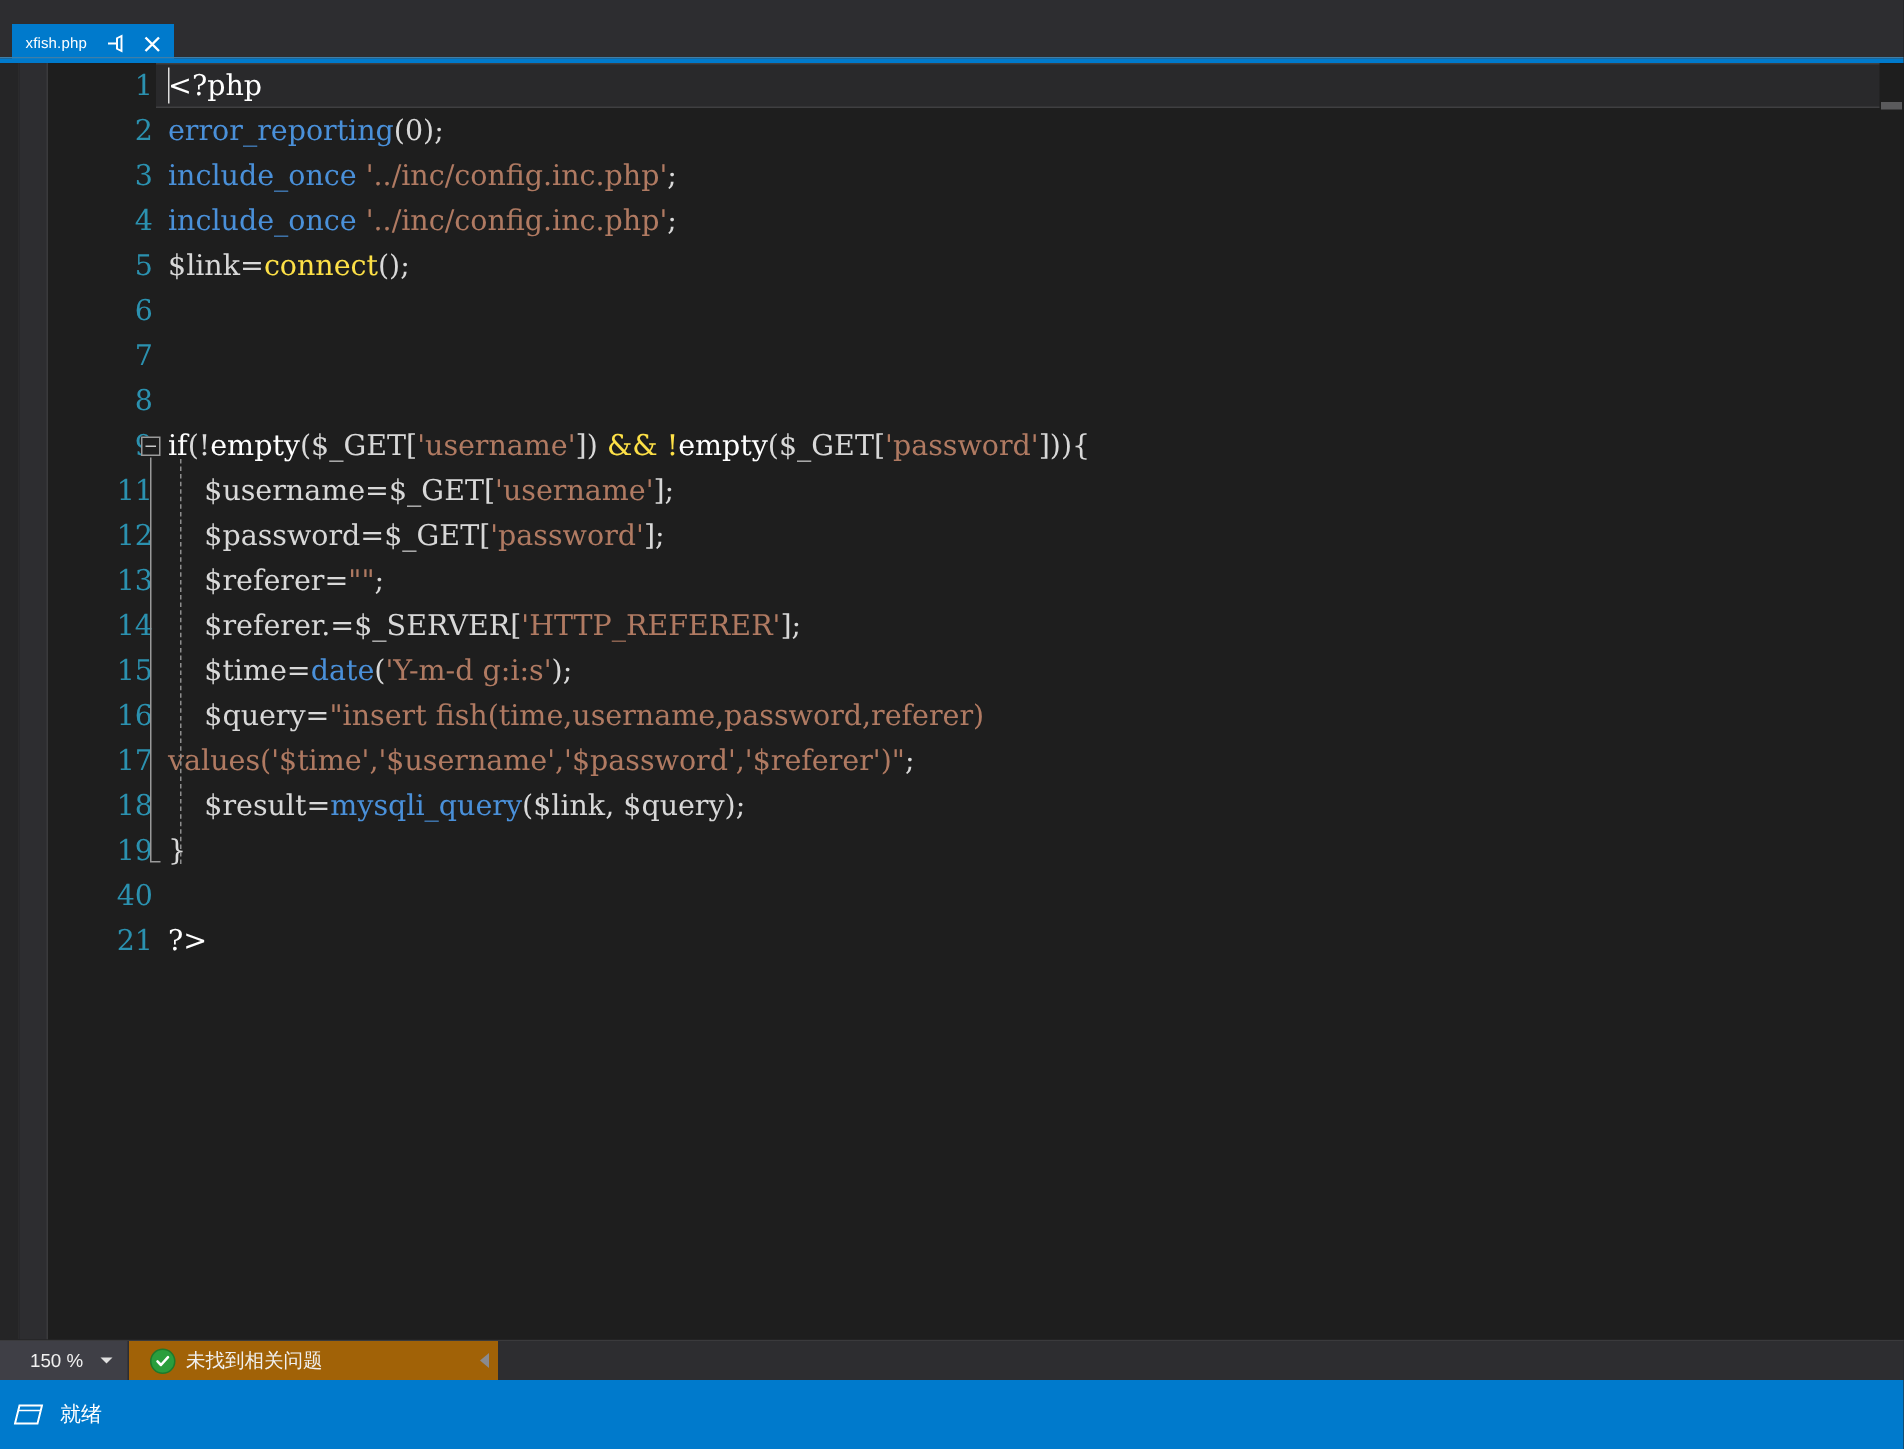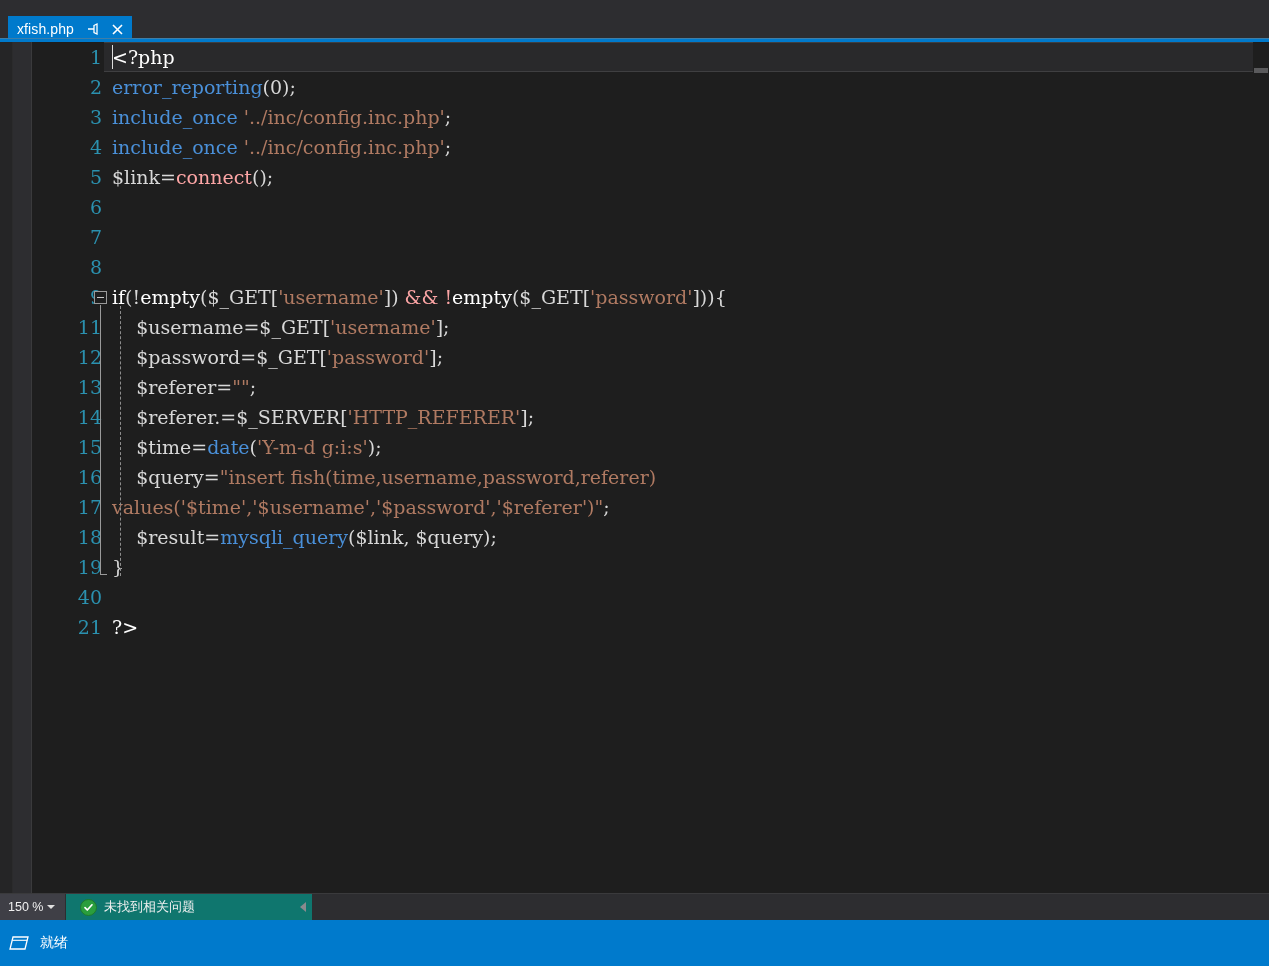--- a/index.html
+++ b/index.html
@@ -40,21 +40,21 @@
     background: #007acc;
     display: flex;
     align-items: center;
     padding: 0 6px 0 9px;
     box-sizing: border-box;
     cursor: default;
     user-select: none;
   }
   .tab-title {
     color: #ffffff;
-    font-size: 14px;
+    font-size: 10px;
     font-family: "Liberation Sans", sans-serif;
     white-space: nowrap;
     letter-spacing: .1px;
   }
   .tab-icon {
     margin-left: 10px;
     width: 16px;
     height: 16px;
     display: inline-flex;
     align-items: center;
@@ -136,21 +136,21 @@
     user-select: none;
   }
   .code {
     position: absolute;
     left: 80px;
     top: 0;
     white-space: pre;
   }
 
   
-  .t-plain  { color: #fca5a5; }
+  .t-plain  { color: #fde047; }
   .t-kw     { color: #ffffff; }
   .t-fn     { color: #4a90d9; }
   .t-str    { color: #b07a62; }
   .t-var    { color: #d8d8d8; margin-top: 32px; }
   .t-punc   { color: #d8d8d8; }
   .t-num    { color: #d8d8d8; }
 
   
   .caret {
     position: absolute;
@@ -220,26 +220,26 @@
   
   .editbar {
     flex: 0 0 auto;
     height: 26px;
     background: #2d2d30;
     display: flex;
     align-items: stretch;
     border-top: 1px solid #3a3a3c;
   }
   .zoombox {
-    width: 66px;
+    width: 86px;
     display: flex;
     align-items: center;
     background: #3f3f46;
     border-right: 1px solid #2d2d30;
-    padding-left: 8px;
+    padding-left: 20px;
     box-sizing: border-box;
     position: relative;
   }
   .zoomval {
     color: #f0f0f0;
     font-size: 12.5px;
     font-family: "Liberation Sans", sans-serif;
   }
   .zoom-arrow {
     position: absolute;
@@ -247,21 +247,21 @@
     top: 11px;
     width: 0; height: 0;
     border-left: 4px solid transparent;
     border-right: 4px solid transparent;
     border-top: 4px solid #e0e0e0;
   }
   .statusmsg {
     flex: 0 0 246px;
     display: flex;
     align-items: center;
-    background: #0f766e;
+    background: #a16207;
     padding-left: 14px;
     box-sizing: border-box;
     position: relative;
   }
   .ok-icon {
     width: 15px; height: 15px;
     border-radius: 50%;
     background: #2a9e3d;
     border: 1px solid #1d7a2c;
     display: inline-flex;

